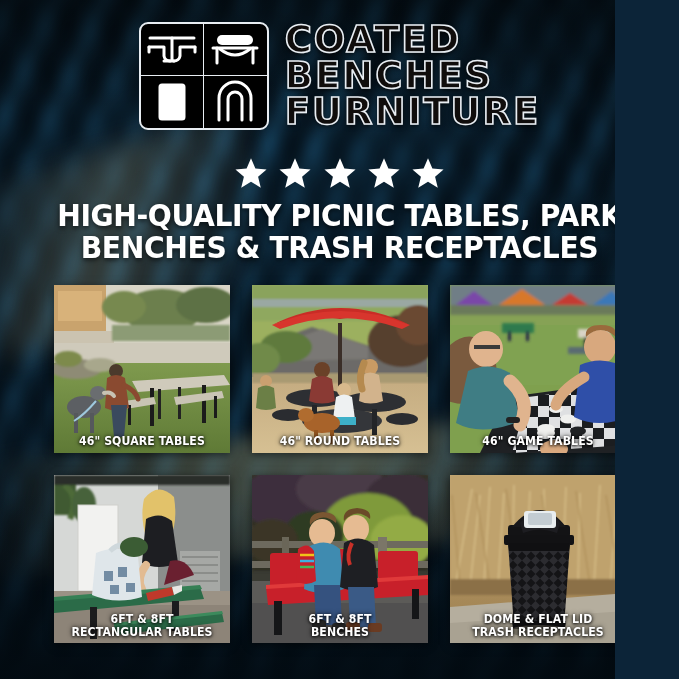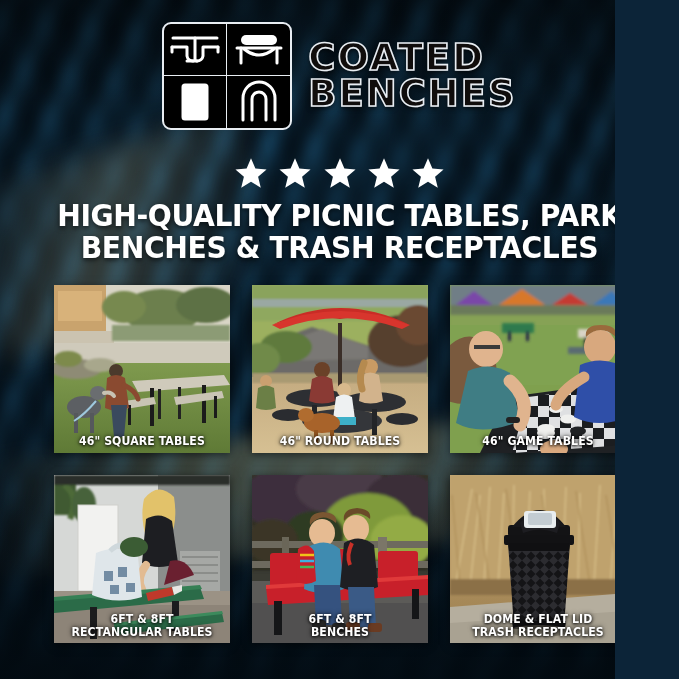--- a/index.html
+++ b/index.html
@@ -191,20 +191,21 @@
           <svg width="46" height="44" viewBox="0 0 46 44" fill="none" stroke="#fff" stroke-width="3" stroke-linecap="round">
             <path d="M7 40 V18 a16 16 0 0 1 32 0 V40"></path>
             <path d="M16 40 V19 a7 7 0 0 1 14 0 V40"></path>
           </svg>
         </div>
       </div>
 
       <div class="logotype">
         <span class="logo-word">COATED</span>
         <span class="logo-word">BENCHES</span>
+        <span class="logo-word">FURNITURE</span>
       </div>
 
     </div>
   </div>
 
   <div class="stars">
     <span class="star"><svg viewBox="0 0 24 24" width="34" height="34">
           <polygon points="12,1.6 15.1,8.9 23,9.5 17,14.7 18.9,22.4 12,18.2 5.1,22.4 7,14.7 1,9.5 8.9,8.9" fill="#ffffff"></polygon>
         </svg></span>
     <span class="star"><svg viewBox="0 0 24 24" width="34" height="34">

